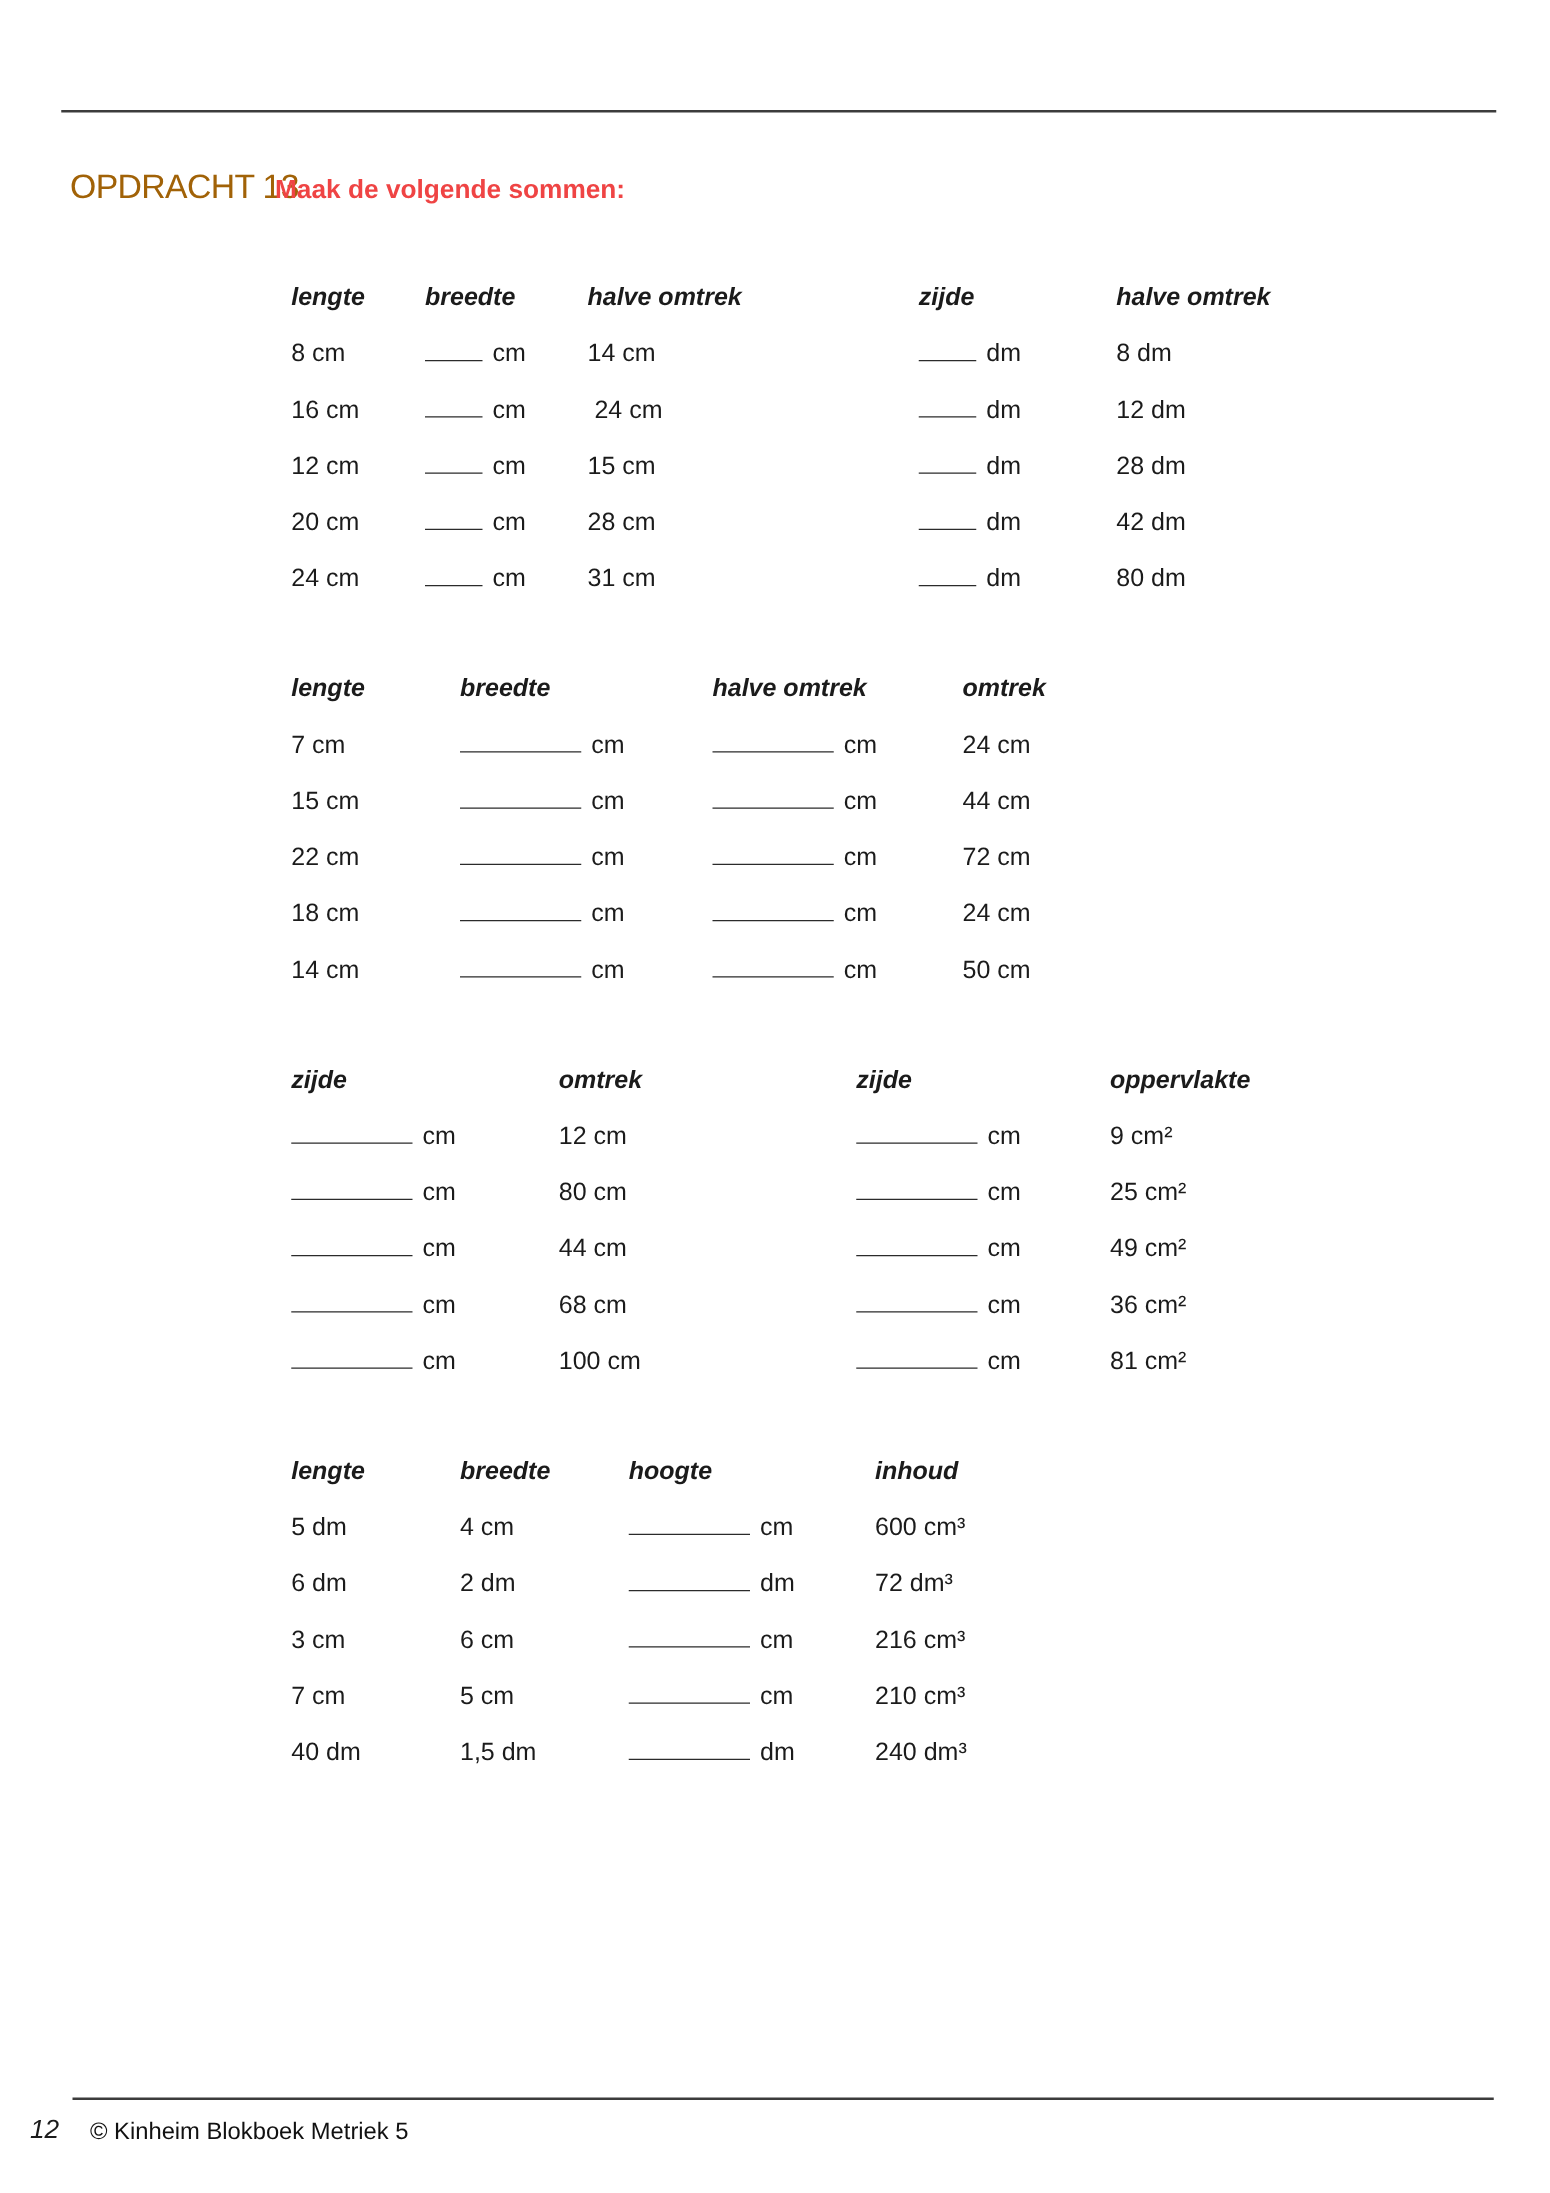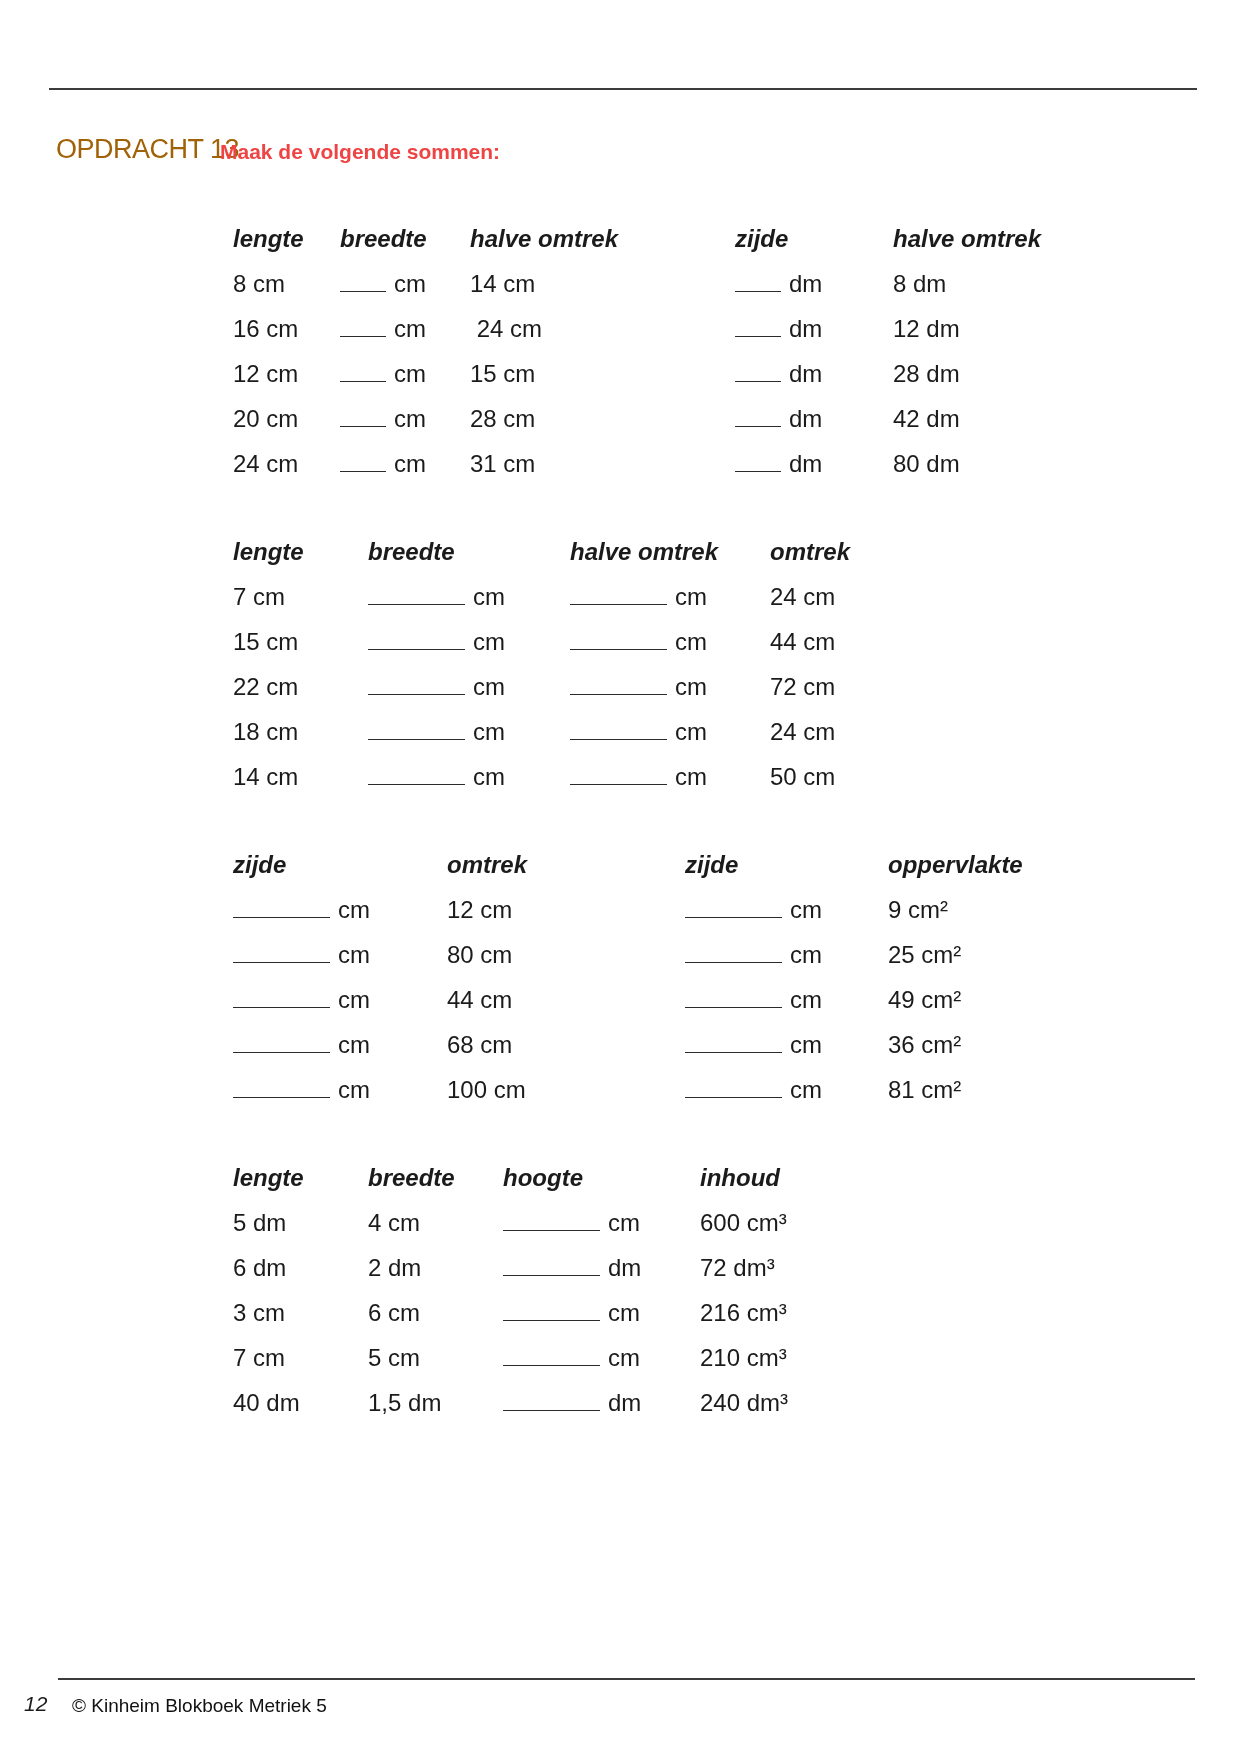--- a/index.html
+++ b/index.html
@@ -16,21 +16,21 @@
     position:absolute; left:56px; top:134px;
     font-size:27px; font-weight:normal; color:#a16207; letter-spacing:-0.5px;
     white-space:pre;
   }
   .task-title {
     position:absolute; left:220px; top:140px;
     font-size:21px; font-weight:bold; color:#ef4444; white-space:pre;
   }
 
   .tbl { position:absolute; display:flex; flex-direction:column; }
-  .trow { display:grid; height:45px; align-items:center; font-size:24px; }
+  .trow { display:grid; height:45px; align-items:center; font-size:20px; }
   .cell { white-space:pre; }
   .thead .cell { font-style:italic; font-weight:bold; }
 
   .t1 { left:233px; top:216px; }
   .t1 .trow { grid-template-columns:107px 130px 265px 158px 170px; }
   .t2 { left:233px; top:529px; }
   .t2 .trow { grid-template-columns:135px 202px 200px 170px; }
   .t3 { left:233px; top:842px; }
   .t3 .trow { grid-template-columns:214px 238px 203px 170px; }
   .t4 { left:233px; top:1155px; }

